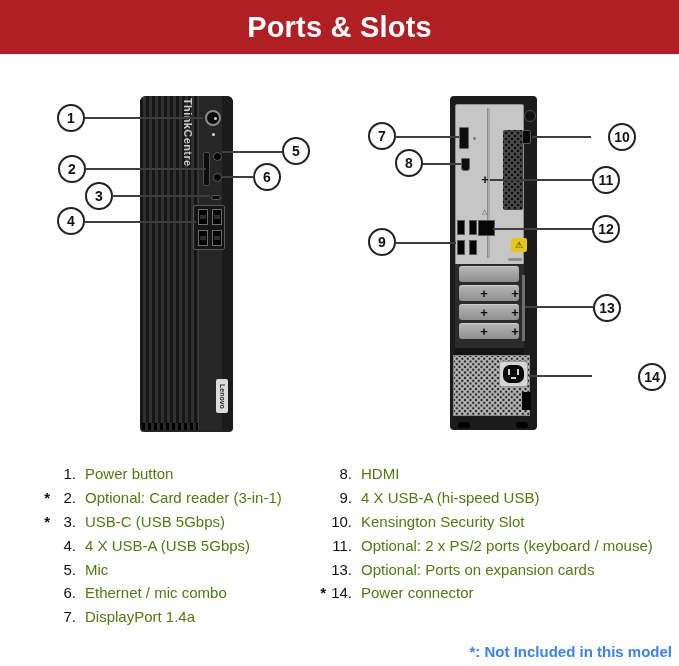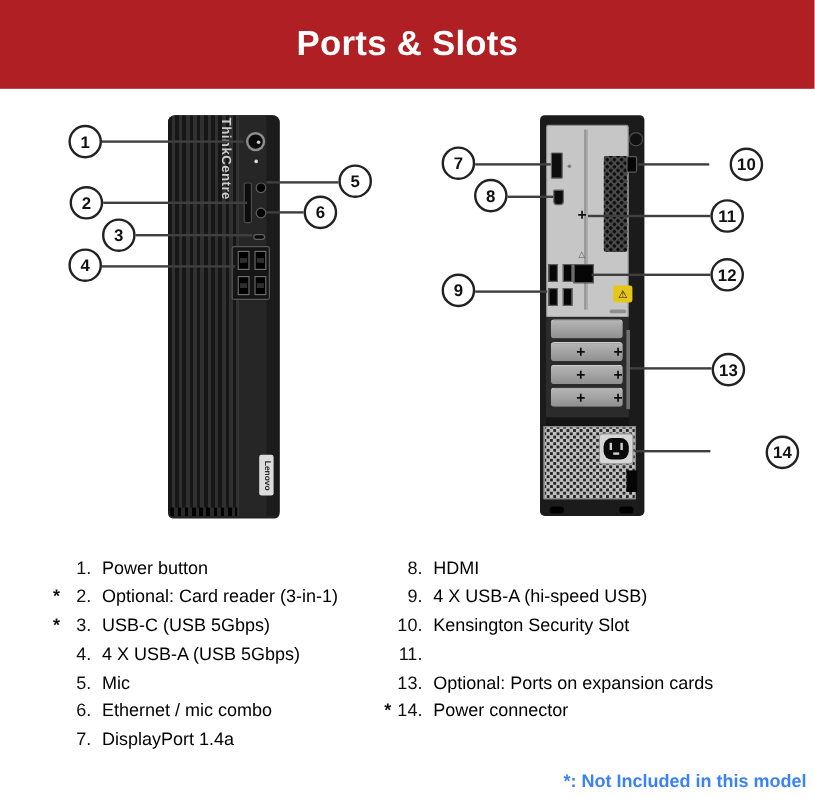--- a/index.html
+++ b/index.html
@@ -1,20 +1,20 @@
 <!DOCTYPE html>
 <html><head>
 <meta charset="utf-8">
 <style>
   html,body{margin:0;padding:0;background:#fff;}
   .page{position:relative;width:679px;height:666px;background:#ffffff;overflow:hidden;
         font-family:"Liberation Sans",sans-serif;}
 
   
-  .banner{position:absolute;left:0;top:0;width:679px;height:74px;background:#B01F24;
+  .banner{position:absolute;left:0;top:0;width:679px;height:54px;background:#B01F24;
           display:flex;align-items:center;justify-content:center;}
   .banner h1{margin:0;color:#fff;font-size:29px;font-weight:bold;letter-spacing:0.2px;}
 
   
   .abs{position:absolute;}
   .leader{position:absolute;height:2px;background:#3f3f3f;}
   .callout{position:absolute;width:28px;height:28px;border-radius:50%;background:#fff;
            border:2px solid #222;box-sizing:border-box;display:flex;align-items:center;
            justify-content:center;font-size:14px;font-weight:bold;color:#111;z-index:5;}
   .plus{position:absolute;transform:translate(-50%,-50%);font-size:13px;font-weight:bold;
@@ -106,21 +106,21 @@
   .foot{position:absolute;top:326px;width:12px;height:6px;background:#000;border-radius:3px;}
   .foot-l{left:8px;} .foot-r{left:66px;}
 
   
   .legend-col{position:absolute;display:grid;grid-auto-rows:23.8px;}
   .legend-left{left:40px;top:462px;}
   .legend-right{left:316px;top:462px;}
   .legend-row{display:grid;grid-template-columns:12px 24px 1fr;column-gap:0;align-items:center;}
   .legend-row .star{text-align:right;font-weight:bold;font-size:15px;color:#111;padding-right:2px;}
   .legend-row .num{text-align:right;font-size:15px;color:#111;padding-left:2px;}
-  .legend-row .lab{font-size:15px;color:#000000;padding-left:9px;white-space:nowrap;}
+  .legend-row .lab{font-size:15px;color:#4d7c0f;padding-left:9px;white-space:nowrap;}
 
   .footnote{position:absolute;right:7px;top:643px;font-size:15px;font-weight:bold;color:#3b82f6;}
 </style>
 </head>
 <body>
 
 <div class="page">
 
   <div class="banner">
     <h1>Ports &amp; Slots</h1>
@@ -299,20 +299,21 @@
 
       <div class="legend-row">
         <span class="star"></span>
         <span class="num">10.</span>
         <span class="lab">Kensington Security Slot</span>
       </div>
 
       <div class="legend-row">
         <span class="star"></span>
         <span class="num">11.</span>
+        <span class="lab">Optional: 2 x PS/2 ports (keyboard / mouse)</span>
       </div>
 
 
       <div class="legend-row">
         <span class="star"></span>
         <span class="num">13.</span>
         <span class="lab">Optional: Ports on expansion cards</span>
       </div>
 
       <div class="legend-row">

